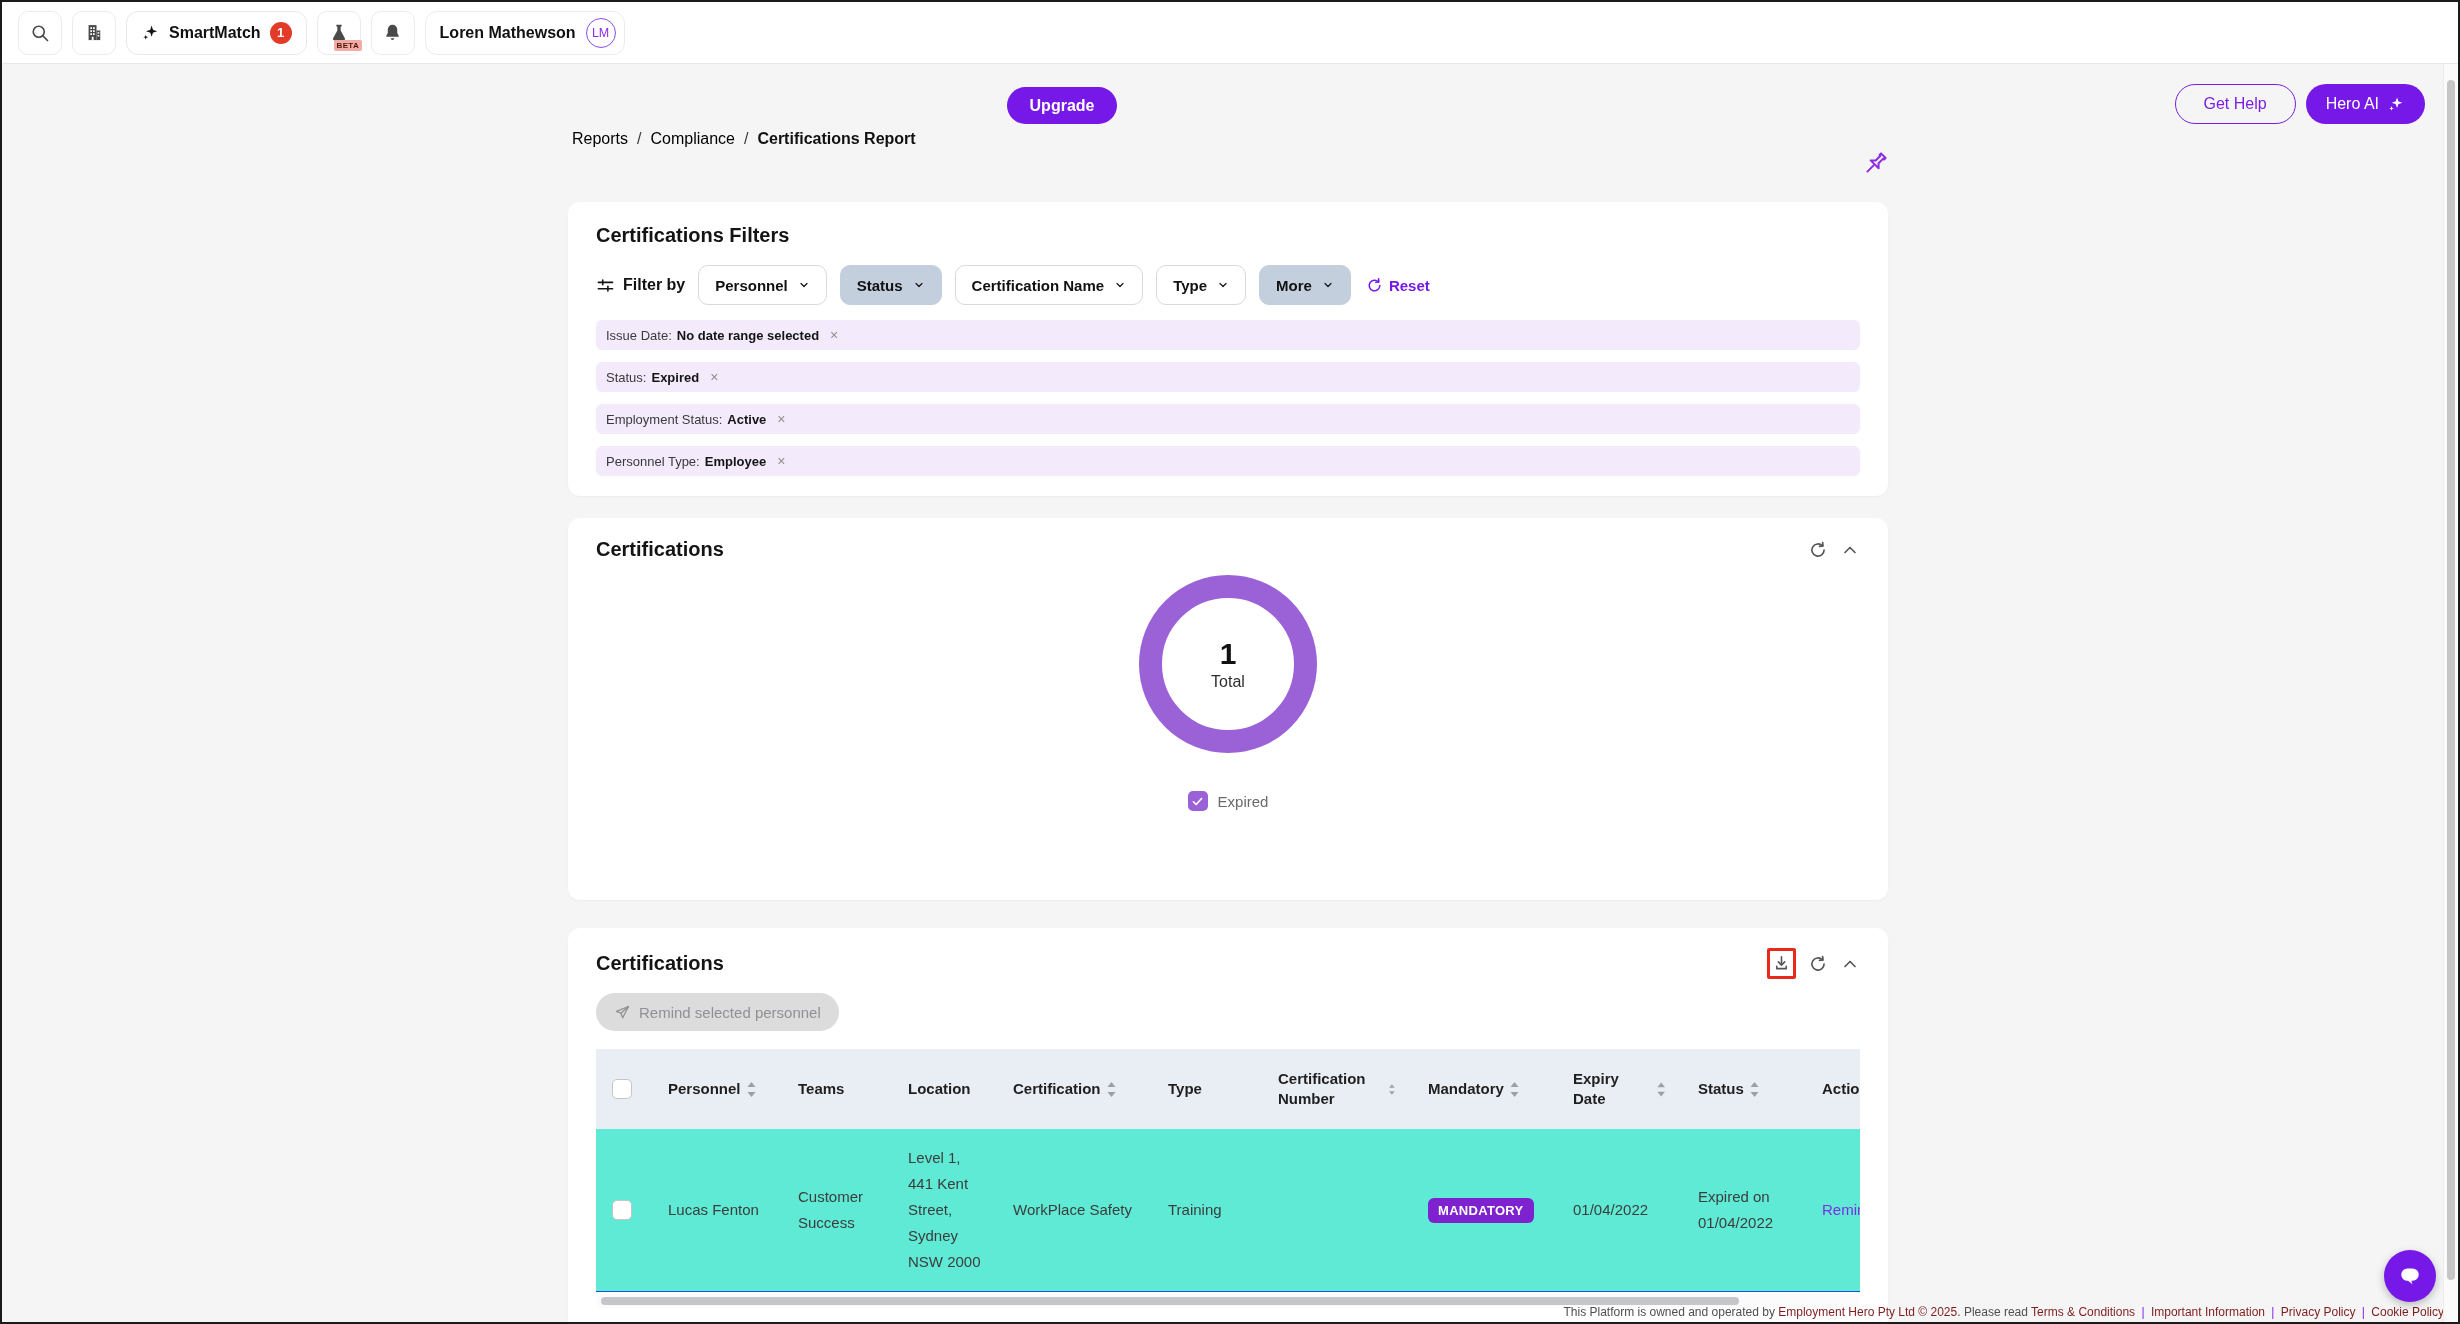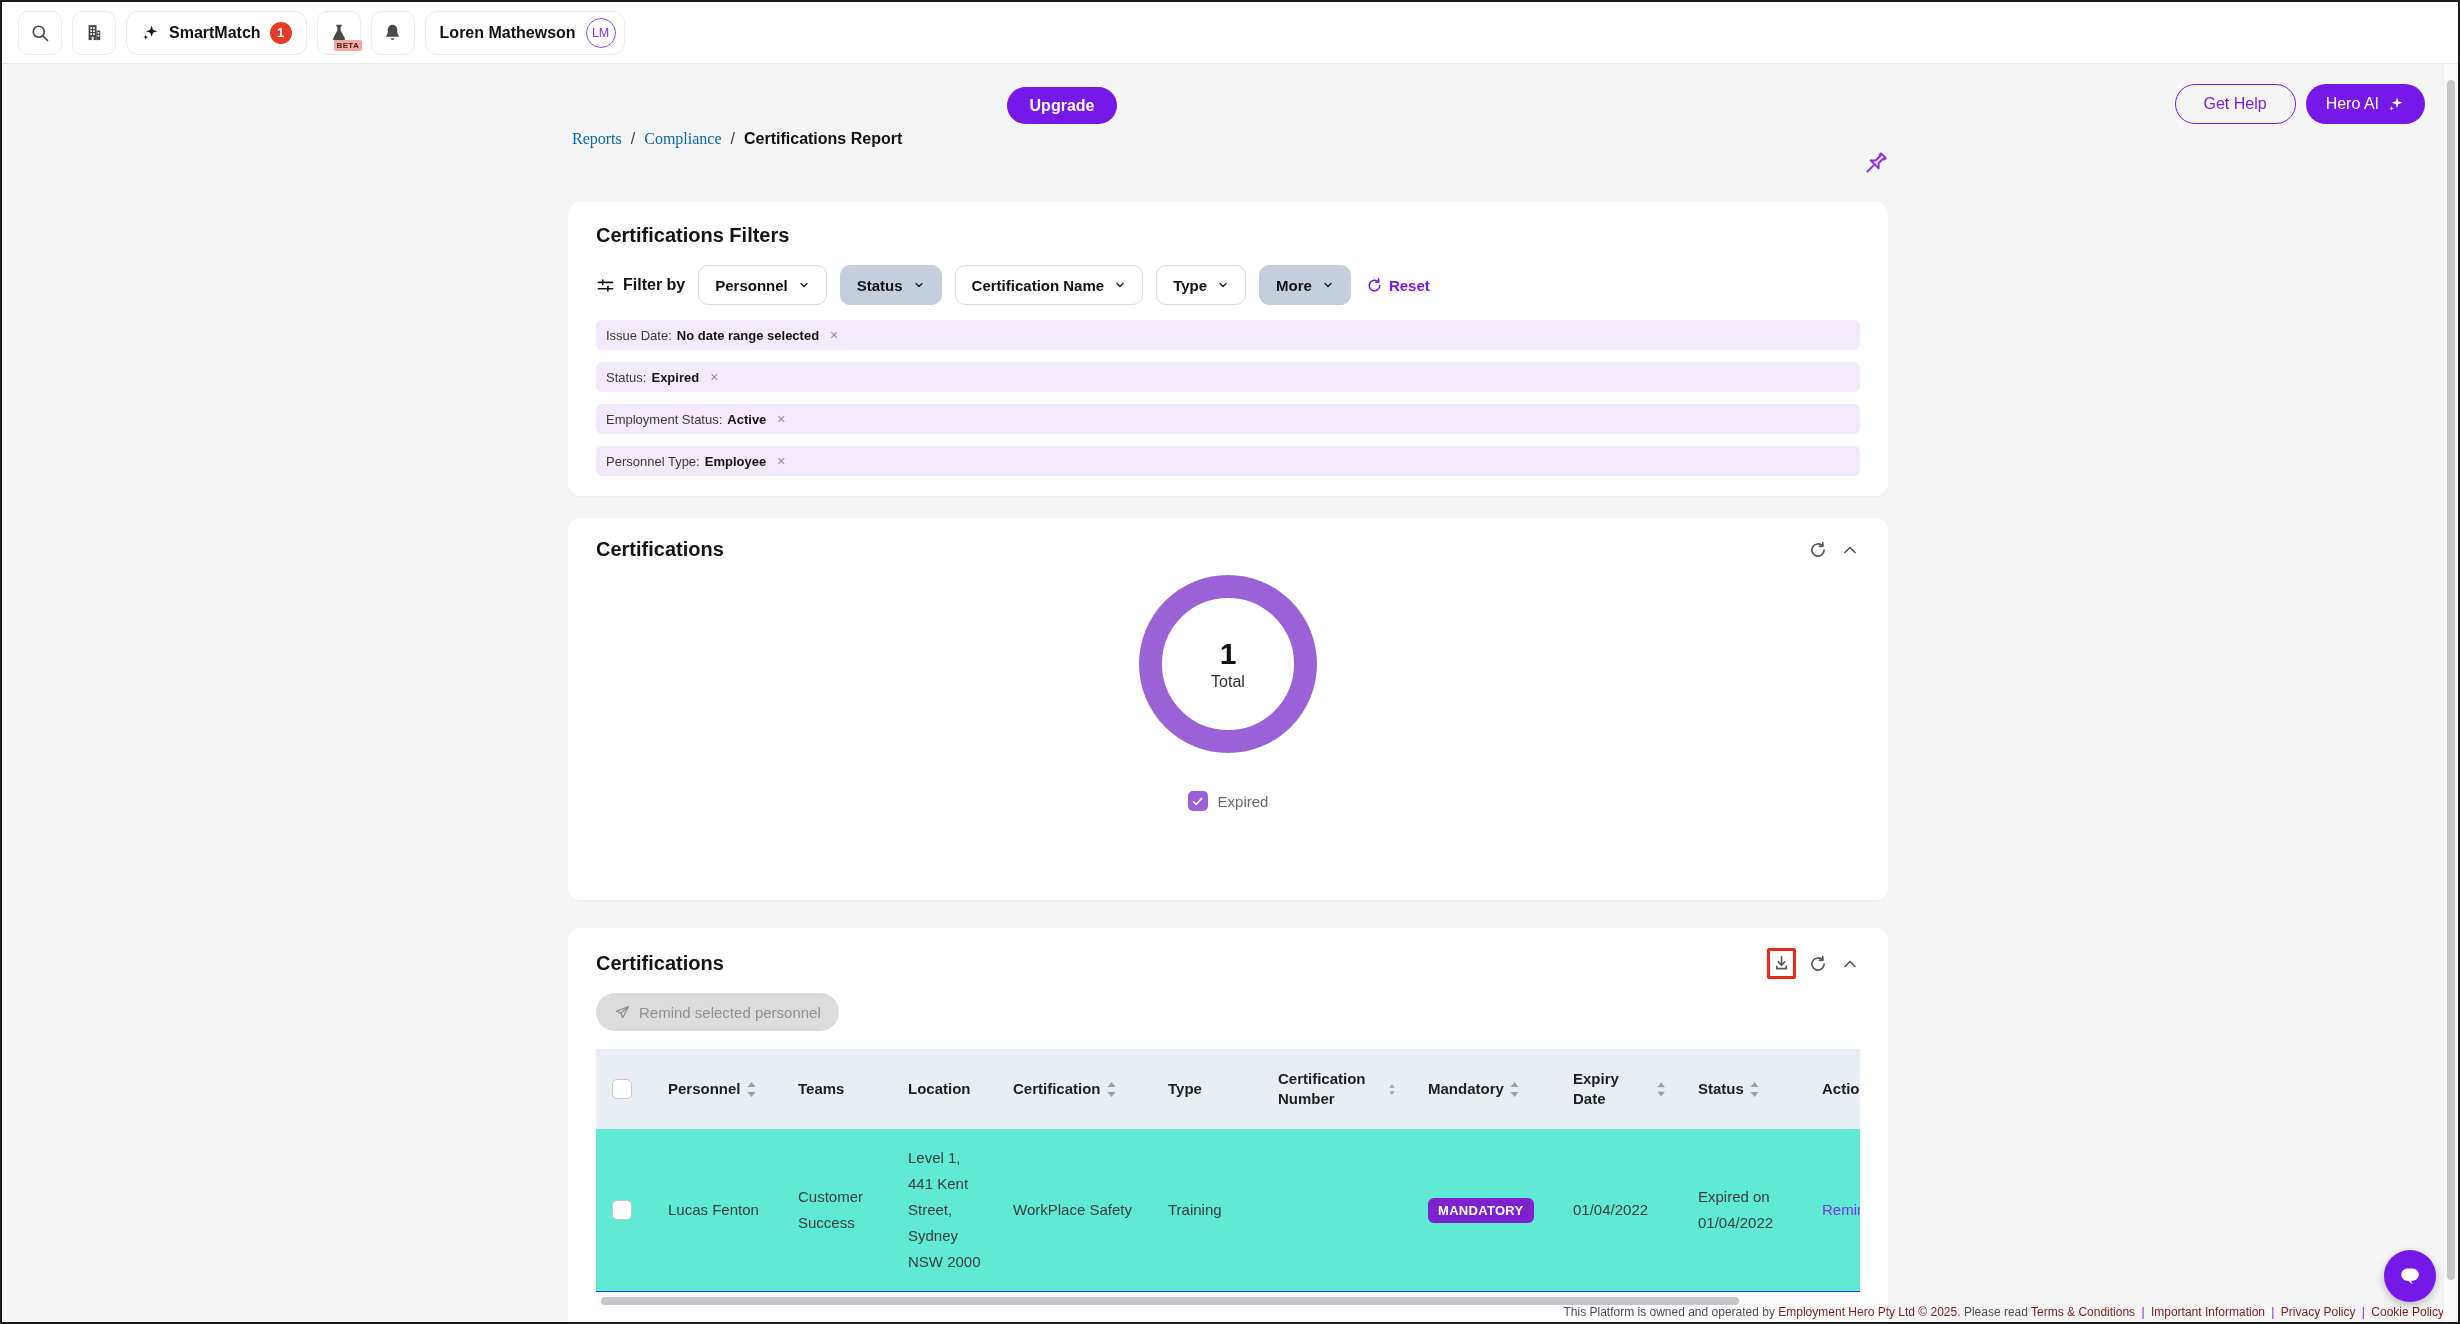--- a/index.html
+++ b/index.html
@@ -37,21 +37,21 @@
   .content{position:absolute;top:62px;left:0;right:0;bottom:0;background:#f5f5f6;overflow:hidden;}
   .upgrade-btn{position:absolute;left:1005px;top:23px;width:110px;height:37px;border-radius:19px;border:none;
                background:var(--brand-purple);color:#fff;font-size:16px;font-weight:700;display:flex;
                align-items:center;justify-content:center;cursor:pointer;z-index:3;}
   .help-btns{position:absolute;top:20px;right:33px;display:flex;gap:10px;z-index:3;}
   .btn-outline{height:40px;padding:0 28px;border-radius:20px;border:1.5px solid #7a1fe0;background:transparent;
                color:#7a1fe0;font-size:16px;display:flex;align-items:center;cursor:pointer;}
   .btn-filled{height:40px;padding:0 20px;border-radius:20px;border:none;background:var(--brand-purple);color:#fff;
               font-size:16px;display:flex;align-items:center;gap:8px;cursor:pointer;}
   .breadcrumb{position:absolute;top:66px;left:570px;display:flex;align-items:center;gap:9px;font-size:16px;z-index:3;}
-  .bc-link{color:#0369a1;cursor:pointer;font-family:Liberation Serif, serif;}
+  .bc-link{color:#000000;cursor:pointer;}
   .bc-sep{color:#3d3d3d;}
   .bc-current{color:#111;font-weight:700;}
   .pin-btn{position:absolute;top:85px;left:1858px;background:none;border:none;cursor:pointer;z-index:3;}
 
   .page-col{width:1320px;margin-left:566px;padding-top:138px;}
   .card{background:#fff;border-radius:12px;box-shadow:0 1px 2px rgba(0,0,0,.04);}
 
   
   .filters-card{padding:22px 28px 20px;}
   .card-title{font-size:20px;font-weight:700;color:#141414;}

